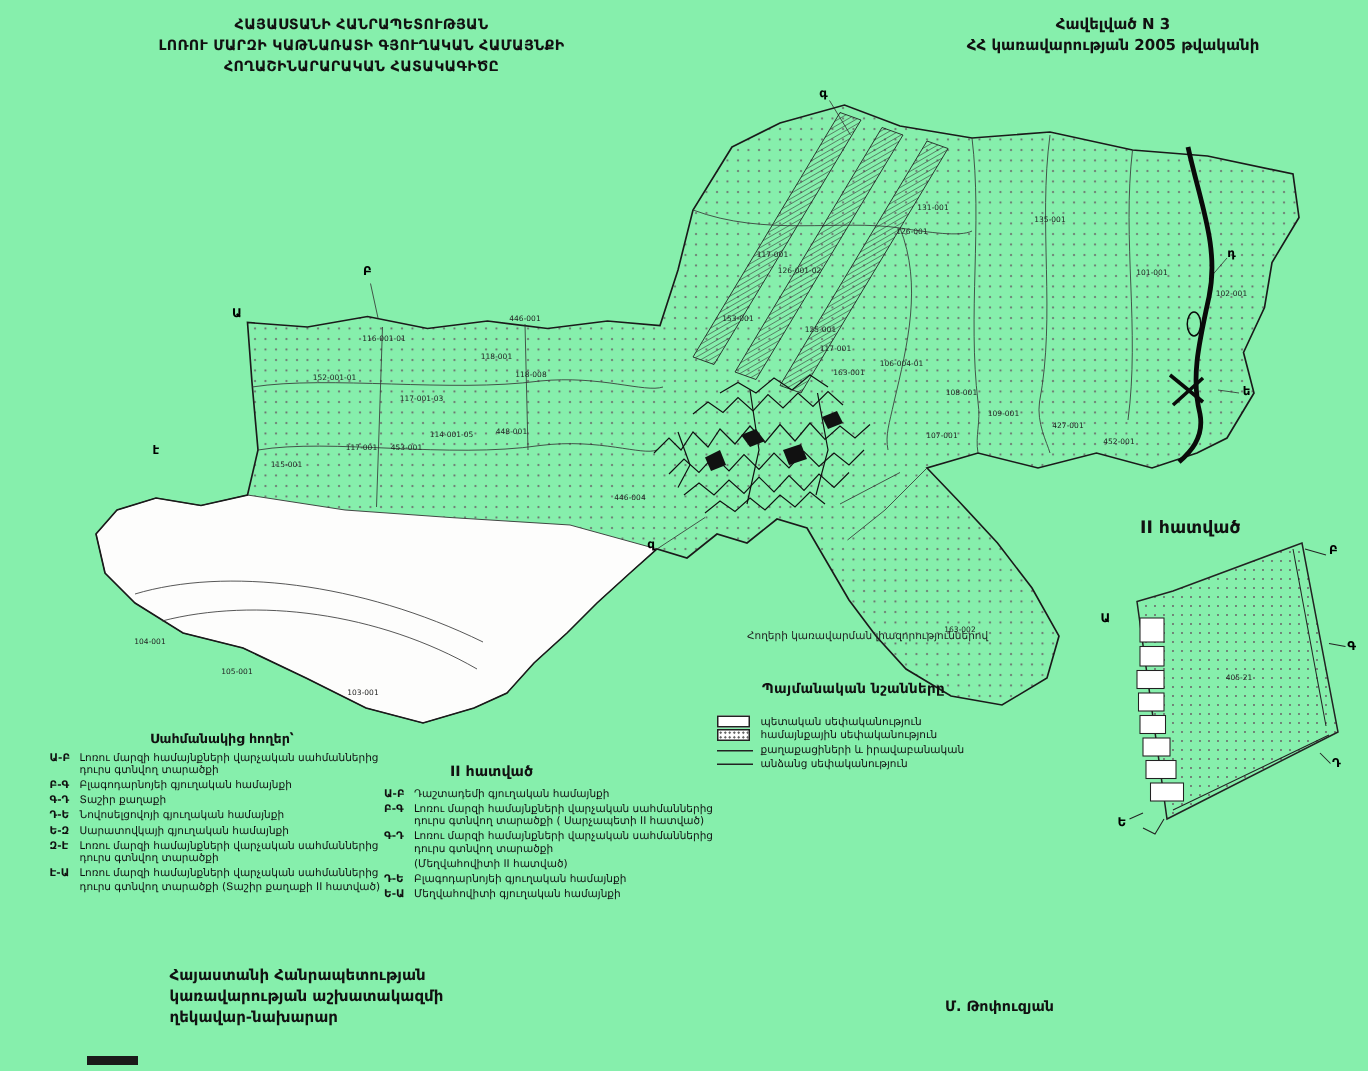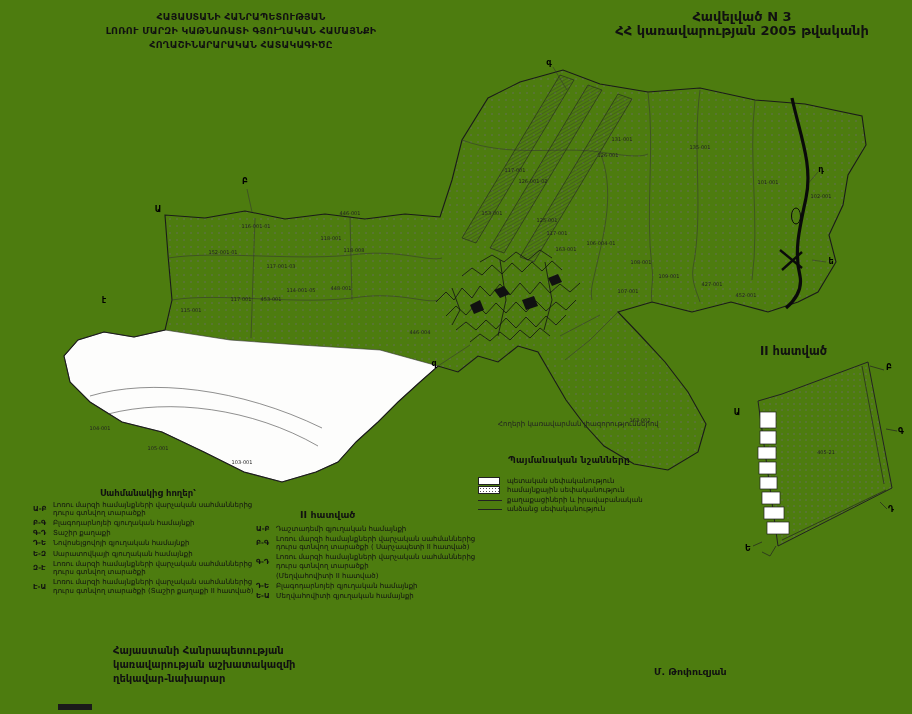--- a/index.html
+++ b/index.html
@@ -1,41 +1,41 @@
 <!DOCTYPE html>
 <html><head>
 <meta charset="utf-8">
 <style>
   html,body{margin:0;padding:0;background:#888;}
-  .page{position:relative;width:912px;height:714px;background:#4d7c0f;overflow:hidden;
+  .page{position:relative;width:912px;height:714px;background:#86efac;overflow:hidden;
         font-family:"DejaVu Sans",sans-serif;color:#111;}
   .abs{position:absolute;}
   .layer{position:absolute;left:0;top:0;width:912px;height:714px;pointer-events:none;}
   .title-block{left:52px;top:10px;width:378px;text-align:center;font-weight:bold;
                font-size:9.5px;line-height:14px;letter-spacing:.2px;}
   .annex-block{left:594px;top:10px;width:296px;text-align:center;font-weight:bold;
-               font-size:13px;line-height:13.5px;}
+               font-size:10px;line-height:13.5px;}
   .inset-title{left:760px;top:344px;font-weight:bold;font-size:11.5px;}
   .mgmt-note{left:498px;top:420px;width:244px;text-align:left;font-size:7px;color:#222;}
   .sym-legend{left:478px;top:456px;width:232px;font-size:7px;line-height:8.6px;}
   .sym-title{font-weight:bold;font-size:9px;margin:0 0 12px 30px;letter-spacing:.2px;}
   .sym-row{display:flex;align-items:center;gap:5px;margin-bottom:1px;}
   .sym{width:24px;flex:none;display:flex;align-items:center;}
   .sym-box{width:20px;height:6px;border:1px solid #222;background:#fff;}
   .sym-box.dotted{background-image:radial-gradient(#555 .6px,transparent .7px);background-size:3px 3px;}
   .sym-line{width:24px;height:0;border-top:1px solid #222;}
   .bl-legend{left:33px;top:489px;width:230px;font-size:7px;line-height:8.6px;}
   .bl-title{font-weight:bold;font-size:8.5px;text-align:center;margin-bottom:3px;}
   .s2-legend{left:256px;top:511px;width:232px;font-size:7px;line-height:8.6px;}
   .s2-title{font-weight:bold;font-size:9.5px;margin:0 0 5px 44px;}
-  .lg-row{display:flex;gap:3px;margin-bottom:1.5px;align-items:center;}
+  .lg-row{display:flex;gap:3px;margin-bottom:1.5px;}
   .lg-code{width:17px;flex:none;font-weight:bold;}
   .lg-text{flex:1;}
   .footer-block{left:113px;top:644px;font-weight:bold;font-size:10px;line-height:14px;}
-  .signature{left:630px;top:666px;font-weight:bold;font-size:9.5px;margin-left:24px;}
+  .signature{left:630px;top:666px;font-weight:bold;font-size:9.5px;}
   .parcel-code{position:absolute;font-size:5px;color:#222;white-space:nowrap;
                transform:translate(-50%,-50%);}
   .boundary-letter{position:absolute;font-size:8px;font-weight:bold;color:#000;
                    transform:translate(-50%,-50%);}
   .scan-mark{left:58px;top:704px;width:34px;height:6px;background:#1a1a1a;}
 </style>
 </head>
 <body>
 
 <div class="page">

